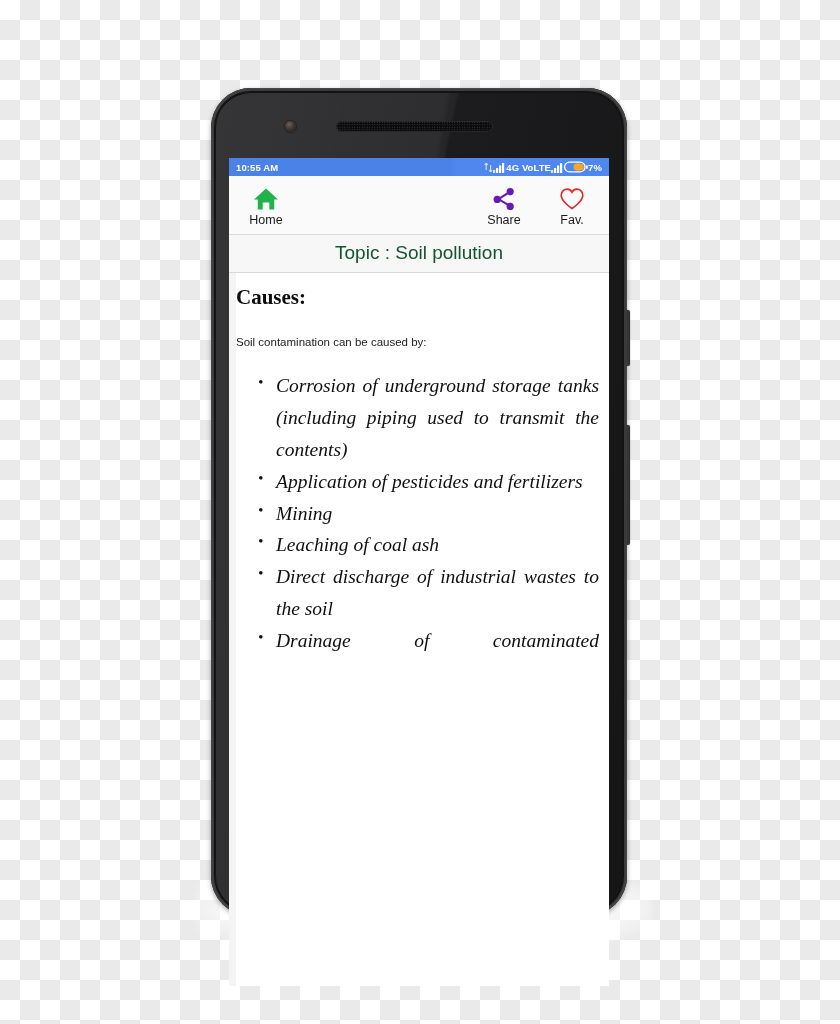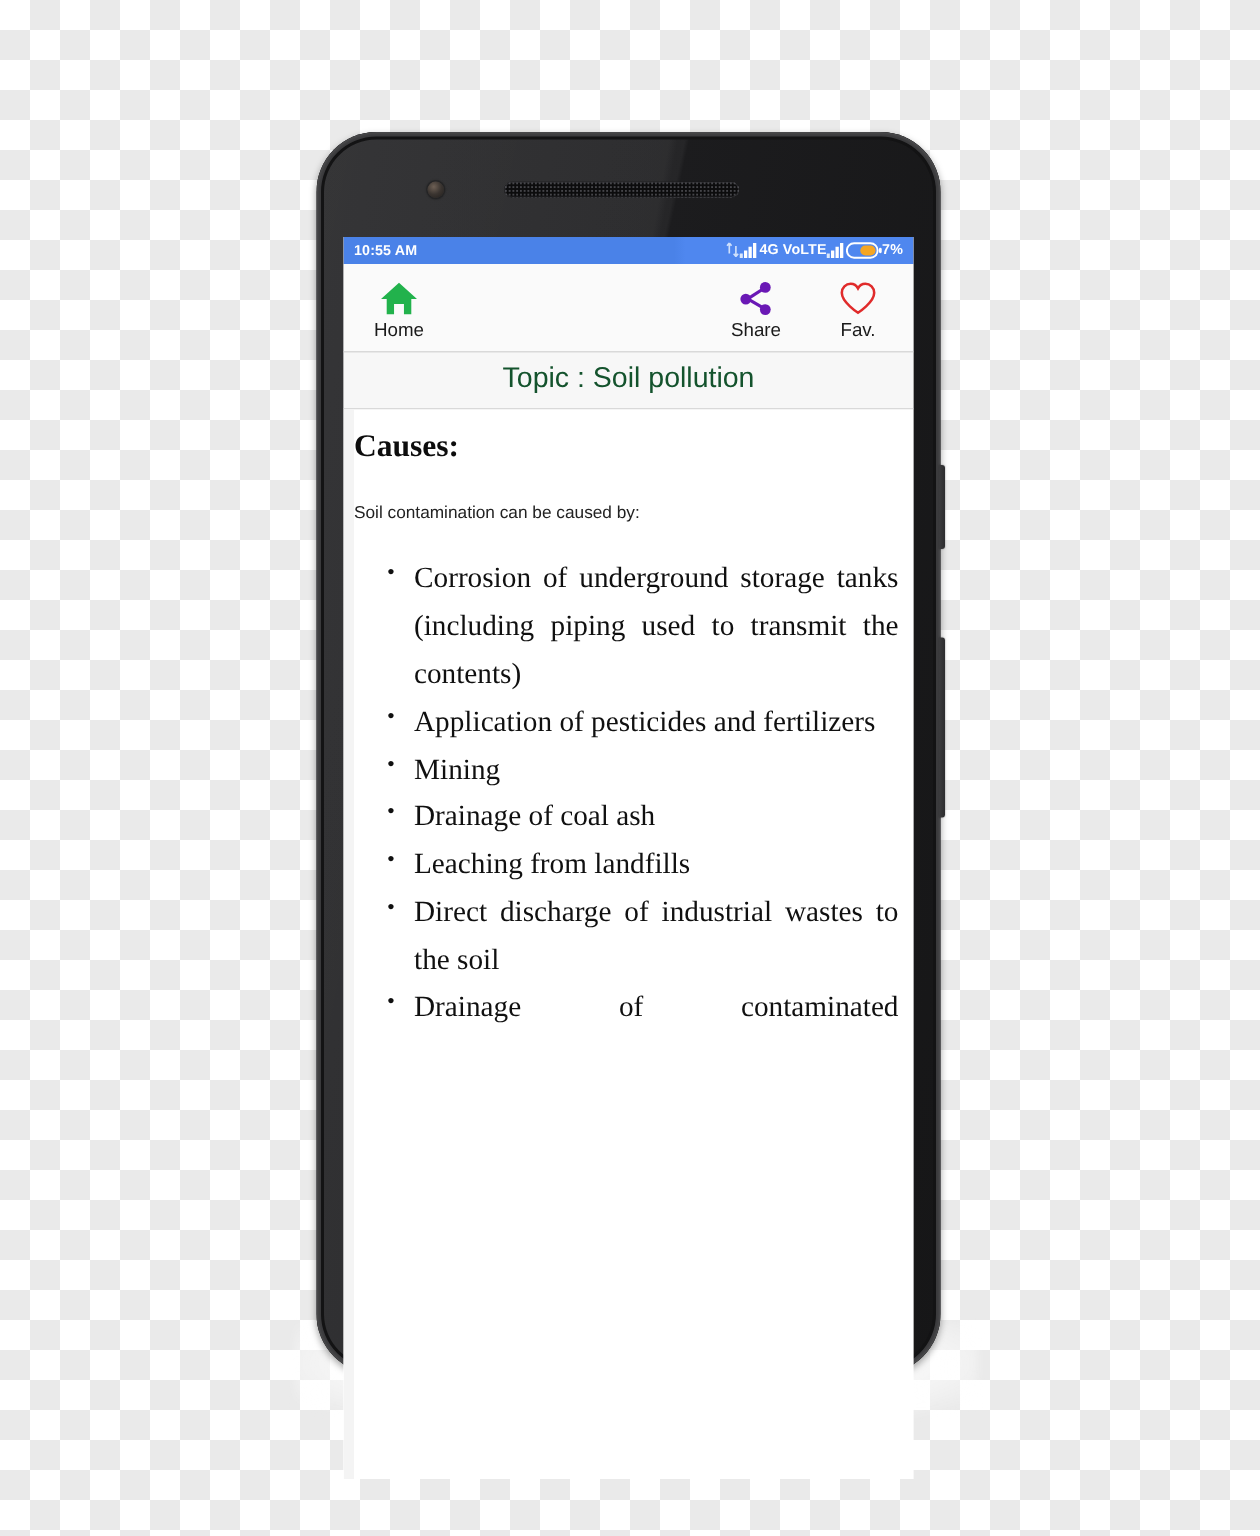--- a/index.html
+++ b/index.html
@@ -137,21 +137,21 @@
     align-items: center;
     justify-content: space-between;
     padding: 0 7px;
     color: #ffffff;
     font-size: 9.5px;
     font-weight: bold;
     letter-spacing: 0.1px;
   }
   .status-right {
     display: flex;
-    align-items: flex-start;
+    align-items: center;
     gap: 0;
   }
   .status-right svg { display: block; }
   .status-text { font-size: 9.5px; font-weight: bold; }
 
   
   .toolbar {
     flex: 0 0 auto;
     background: #fafafa;
     display: flex;
@@ -230,20 +230,21 @@
     margin: 26px 0 0 0;
     line-height: 1.3;
   }
   ul.bullets {
     font-family: "Liberation Serif", serif;
     font-size: 19.5px;
     color: #101010;
     margin: 20px 0 0 0;
     padding-left: 40px;
     list-style: none;
+    font-style: italic;
   }
   ul.bullets li {
     position: relative;
     text-align: justify;
     line-height: 1.63;
     margin: 0;
     padding: 0;
     text-justify: inter-word;
   }
   ul.bullets li::before {
@@ -363,22 +364,21 @@
 
     <div class="content-wrap">
       <div class="content-gutter"></div>
       <div class="content">
         <div class="causes-heading">Causes:</div>
         <div class="intro-line">Soil contamination can be caused by:</div>
         <ul class="bullets">
           <li><span>Corrosion of underground storage tanks (including piping used to transmit the contents)</span></li>
           <li><span>Application of pesticides and fertilizers</span></li>
           <li class="nojustify"><span>Mining</span></li>
-          <li class="nojustify"><span>Drainage of coal ash</span></li>
-          <li class="nojustify"><span>Leaching from landfills</span></li>
+          <li class="nojustify"><span>Leaching of coal ash</span></li>
           <li><span>Direct discharge of industrial wastes to the soil</span></li>
           <li class="justify-all"><span>Drainage of contaminated</span></li>
         </ul>
       </div>
     </div>
 
   </div>
 </div>
 
 </body></html>

